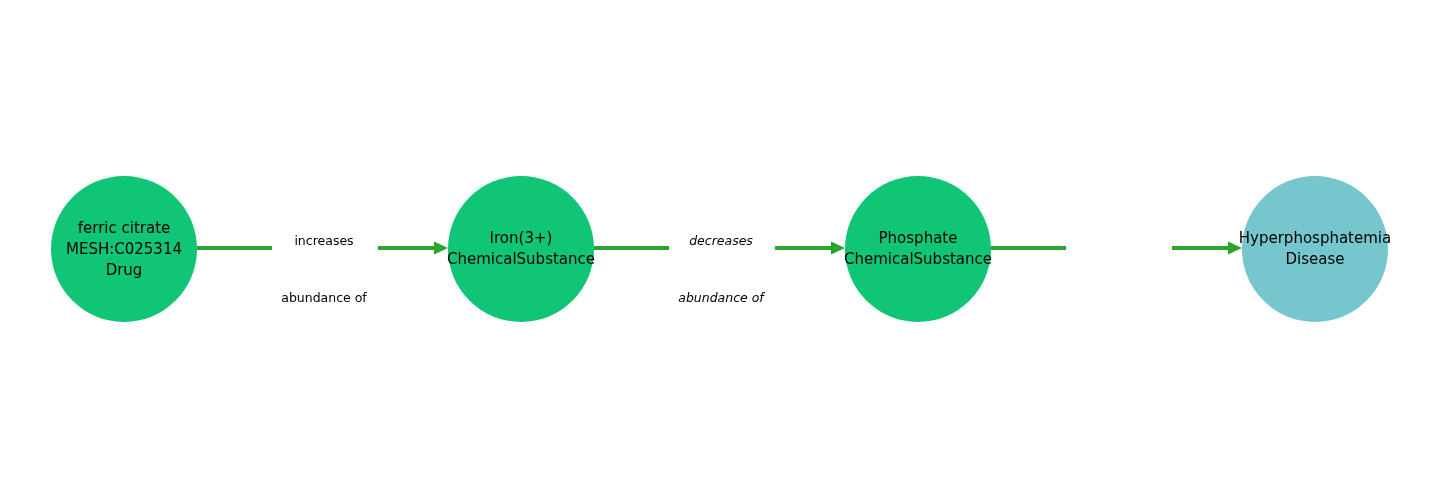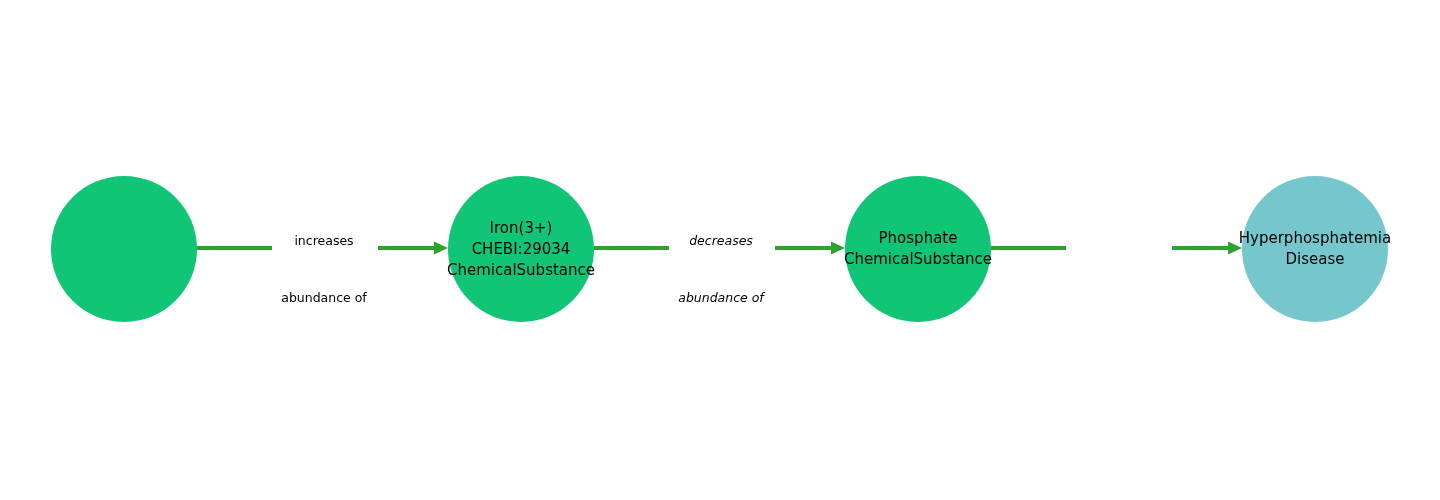--- a/index.html
+++ b/index.html
@@ -86,23 +86,27 @@
       <line x1="1172" y1="248" x2="1231" y2="248" stroke-width="4"></line>
       <polygon points="1242,248 1228,241.5 1228,254.5" stroke="none"></polygon>
     </g>
   </svg>
 
   <div class="node-circle green n1"></div>
   <div class="node-circle green n2"></div>
   <div class="node-circle green n3"></div>
   <div class="node-circle teal n4"></div>
 
+  <div class="node-label nl1">
+    <span>ferric citrate</span>
+    <span>MESH:C025314</span>
+    <span>Drug</span>
+  </div>
   <div class="node-label nl2">
     <span>Iron(3+)</span>
-    <span>CHEBI:29034</span>
     <span>ChemicalSubstance</span>
   </div>
   <div class="node-label nl3">
     <span>Phosphate</span>
     <span>ChemicalSubstance</span>
   </div>
   <div class="node-label nl4">
     <span>Hyperphosphatemia</span>
     <span>Disease</span>
   </div>

